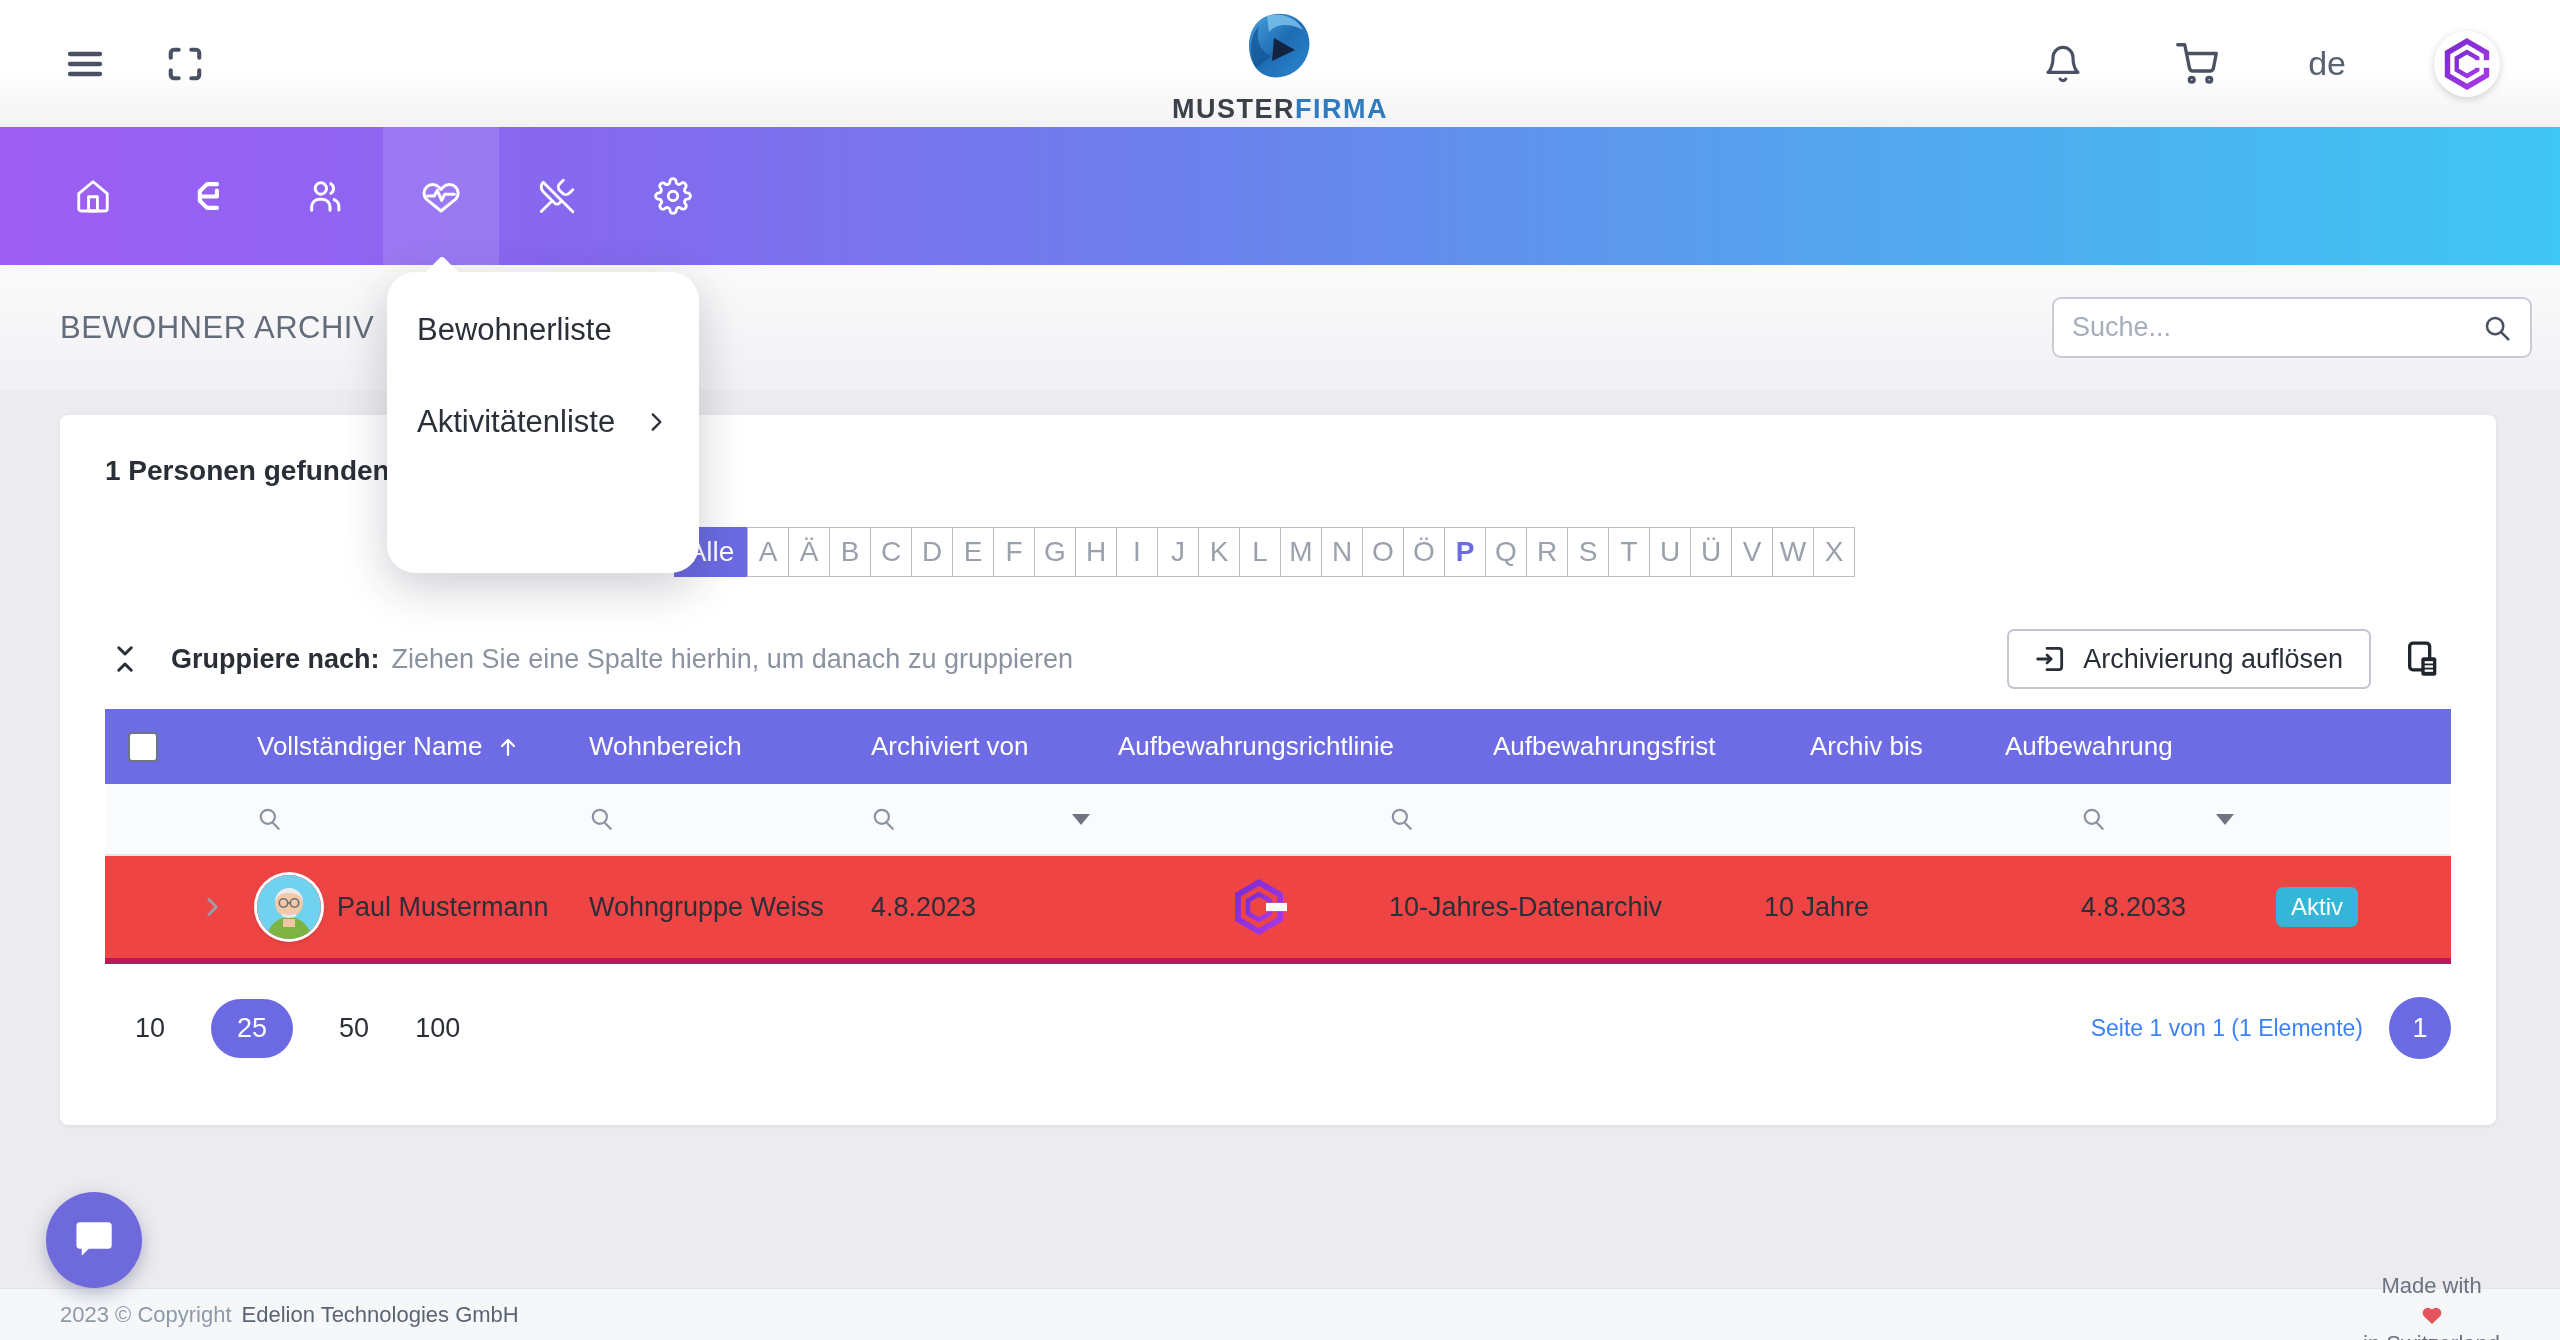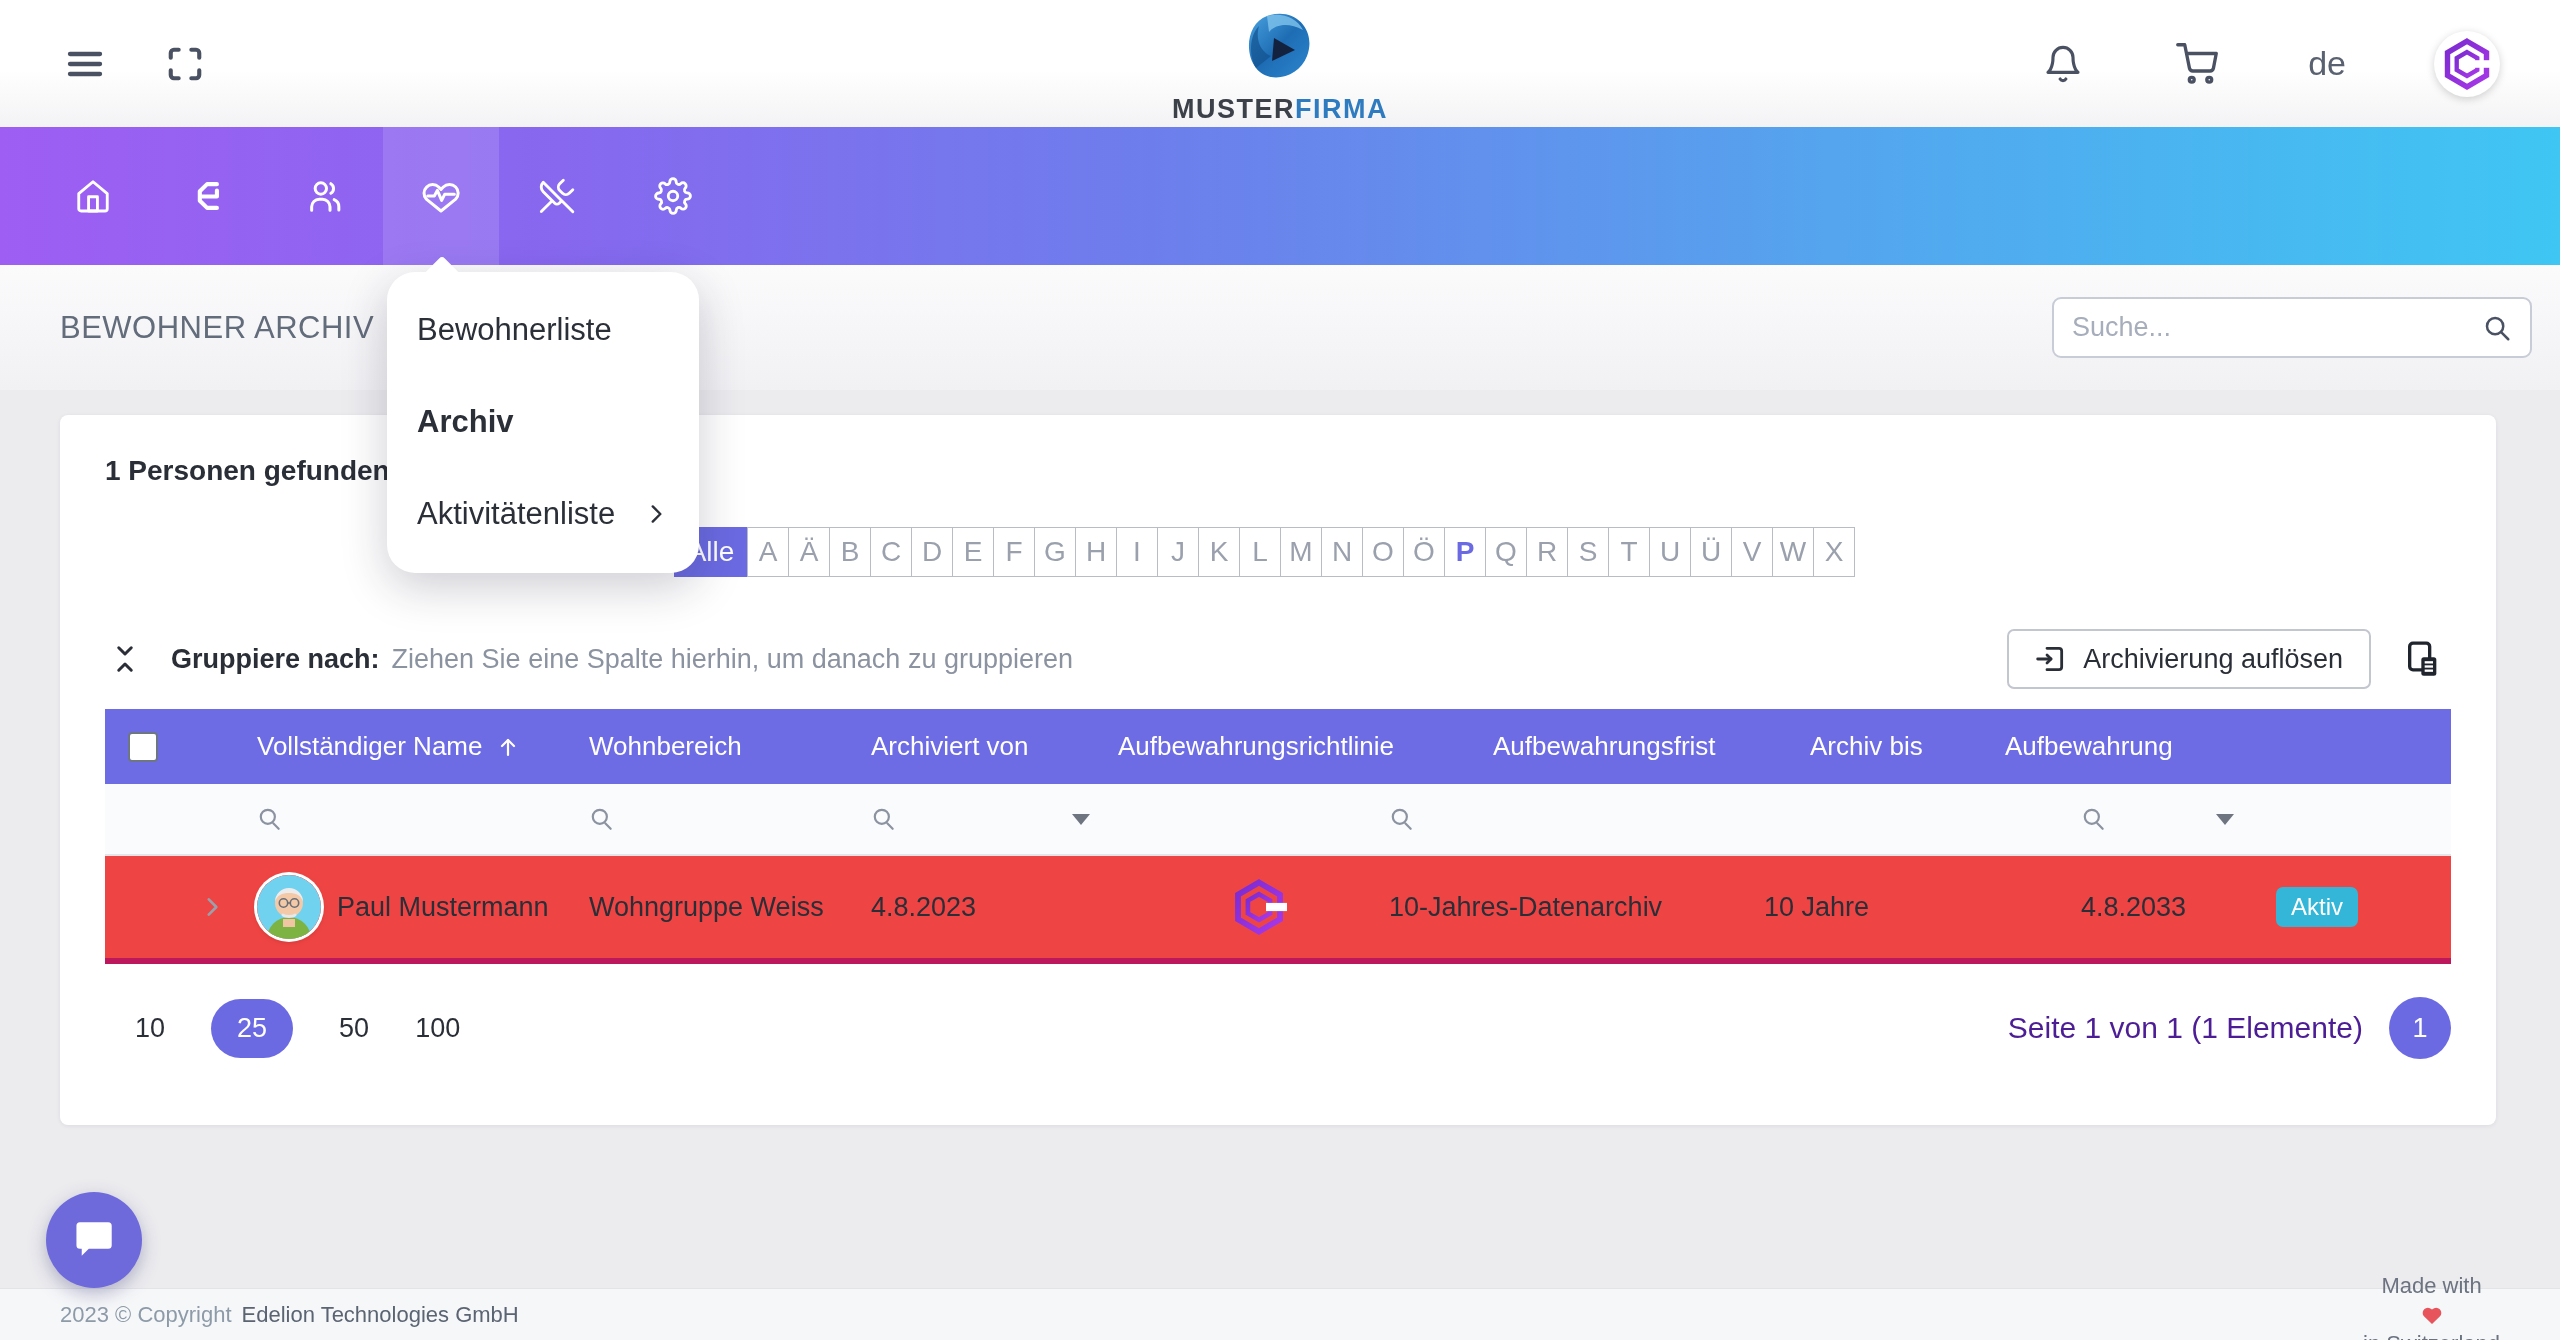--- a/index.html
+++ b/index.html
@@ -87,21 +87,21 @@
   .name-text { margin-left:16px;}
   .hexwrap { width:100%; display:flex; justify-content:center;}
   .badge { background:#33b6d8; color:#fff; font-size:24px; border-radius:7px; padding:6px 15px;}
 
   
   .pager { margin-top:32px; height:64px; display:flex; align-items:center;}
   .psize { font-size:27px; color:#2a2e37; margin-left:46px; cursor:pointer;}
   .psize:first-child { margin-left:30px;}
   .psize.sel { background:#6b6ae2; color:#fff; border-radius:34px; padding:14px 26px;}
   .pager .spacer { flex:1;}
-  .pinfo { font-size:30px; color:#4c1d95;}
+  .pinfo { font-size:23px; color:#3b82f6;}
   .pnum { width:62px; height:62px; border-radius:50%; background:#6b6ae2; color:#fff; font-size:27px;
     display:flex; align-items:center; justify-content:center; margin-left:26px; cursor:pointer;}
 
   
   .dropdown { position:absolute; left:387px; top:272px; width:312px; height:301px; background:#fff;
     border-radius:28px; box-shadow:0 14px 46px rgba(30,30,60,.22); z-index:60; padding-top:12px;}
   .dropdown::before { content:""; position:absolute; left:42px; top:-11px; width:26px; height:26px;
     background:#fff; transform:rotate(45deg); border-radius:4px;}
   .dd-item { height:92px; display:flex; align-items:center; padding:0 30px; font-size:31px;
     color:#2b2f38; cursor:pointer;}
@@ -455,23 +455,20 @@
         <div class="pnum">1</div>
       </div>
 
     </div>
   </div>
 
   <div class="dropdown">
     <div class="dd-item">
       <span>Bewohnerliste</span>
     </div>
-    <div class="dd-item active">
-      <span>Archiv</span>
-    </div>
     <div class="dd-item">
       <span>Aktivitätenliste</span>
       <span class="grow"></span>
       <svg width="26" height="26" viewBox="0 0 24 24" fill="none" stroke="#2b2f38" stroke-width="2.2" stroke-linecap="round" stroke-linejoin="round">
           <polyline points="9,5 16,12 9,19"></polyline>
         </svg>
     </div>
   </div>
 
   <div class="chat-fab">

